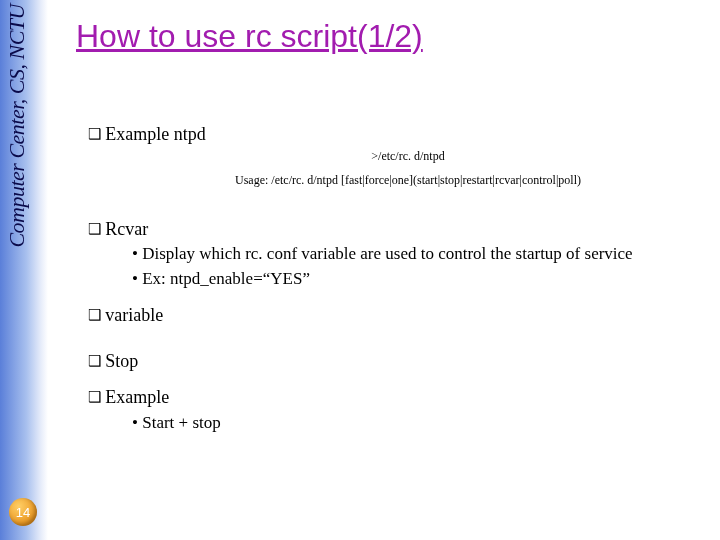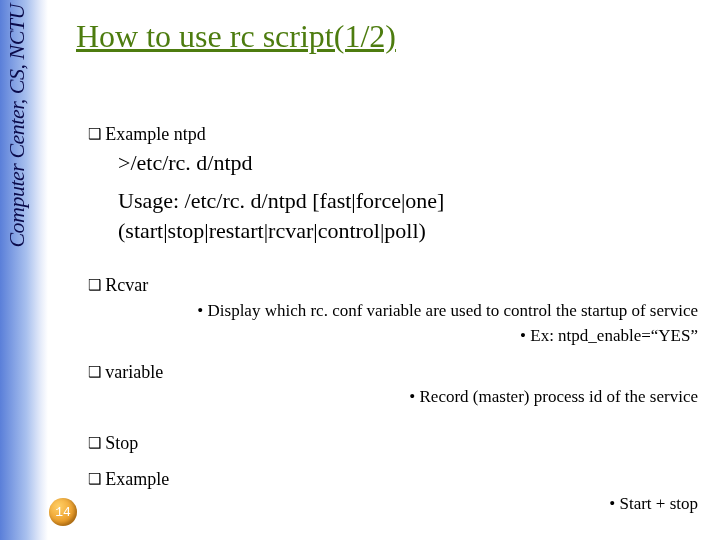--- a/index.html
+++ b/index.html
@@ -41,59 +41,58 @@
     left: 9px;
     bottom: 14px;
     width: 28px;
     height: 28px;
     border-radius: 50%;
     background: radial-gradient(circle at 35% 30%, #ffcf66, #e9951f 70%);
     box-shadow: inset -2px -2px 4px rgba(0,0,0,0.3);
     display: flex;
     align-items: center;
     justify-content: center;
-    font-family: Liberation Mono, monospace;
+    font-family: Liberation Sans, sans-serif;
     font-size: 13px;
     color: #fff;
-    margin-left: 40px;
   }
   .title {
     position: absolute;
     left: 76px;
     top: 18px;
     font-size: 32px;
-    color: #4d7c0f;
+    color: #a21caf;
     text-decoration: underline;
-    font-family: Liberation Serif, serif;
+    font-family: Liberation Sans, sans-serif;
   }
   .content {
     position: absolute;
     left: 88px;
     top: 110px;
     width: 610px;
     font-size: 18px;
     line-height: 1.35;
   }
   .lvl1 {
     margin: 12px 0 2px 0;
   }
   .lvl1::before {
     content: "❑ ";
     font-size: 15px;
     position: relative;
     top: -1px;
   }
   .code-block {
     margin: 2px 0 8px 30px;
-    font-size: 22px;
+    font-size: 12px;
+    text-align: center;
   }
   .lvl2 {
     margin: 2px 0 2px 44px;
     font-size: 17px;
-    text-align: right;
   }
   .lvl2::before {
     content: "•  ";
   }
   .gap { height: 8px; }
 </style>
 </head>
 <body>
 
 <div class="sidebar">
@@ -110,21 +109,20 @@
   <div class="code-block">&gt;/etc/rc. d/ntpd</div>
   <div class="code-block">Usage: /etc/rc. d/ntpd [fast|force|one](start|stop|restart|rcvar|control|poll)</div>
 
   <div class="gap"></div>
 
   <div class="lvl1">Rcvar</div>
   <div class="lvl2">Display which rc. conf variable are used to control the startup of service</div>
   <div class="lvl2">Ex: ntpd_enable=“YES”</div>
 
   <div class="lvl1">variable</div>
-  <div class="lvl2">Record (master) process id of the service</div>
 
   <div class="gap"></div>
 
   <div class="lvl1">Stop</div>
   <div class="lvl1">Example</div>
   <div class="lvl2">Start + stop</div>
 
 </div>
 
 </body></html>

